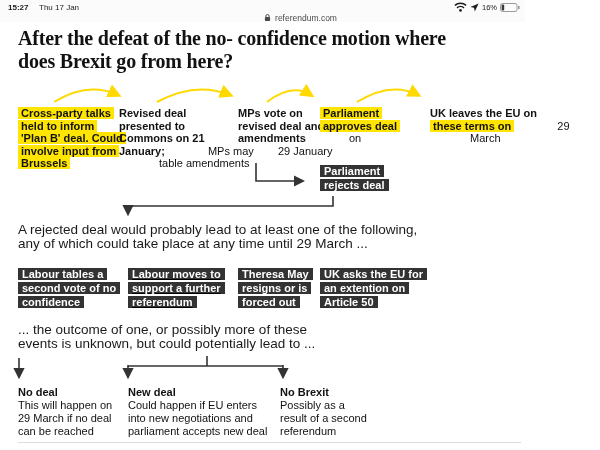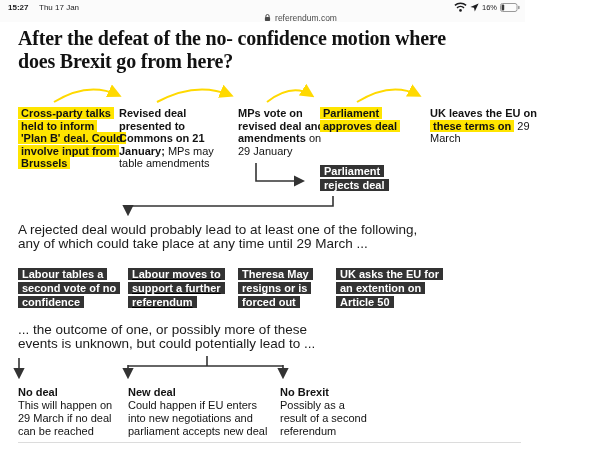--- a/index.html
+++ b/index.html
@@ -16,21 +16,21 @@
   .urlinner{display:inline-flex;align-items:center;gap:3px;font-size:8.5px;color:#4a4a4a;}
 
   
   .headline{position:absolute;left:18px;top:27px;width:470px;
             font-family:"Liberation Serif",serif;font-weight:700;
             font-size:20px;line-height:23px;color:#121212;letter-spacing:-0.2px;}
 
   
   .col{position:absolute;}
   .fl{font-size:11px;line-height:12.5px;font-weight:700;color:#121212;white-space:nowrap;}
-  .fl .reg, .reg{font-weight:400;}
+  .fl .reg, .reg{font-weight:400;padding-left:40px;}
   .hl{background:var(--y,#ffe500);padding:0 3px;margin-top:11px;}
   .dkl{font-size:11px;line-height:14px;font-weight:700;color:#ffffff;white-space:nowrap;}
   .dk{background:var(--d,#333333);padding:0 4px;}
 
   
   .para{position:absolute;font-family:Liberation Sans, sans-serif;font-size:13.5px;
         line-height:14px;color:#1a1a1a;white-space:nowrap;}
 
   
   .ot{font-size:11px;line-height:13px;font-weight:700;color:#121212;white-space:nowrap;}
@@ -160,21 +160,21 @@
   <div class="col" style="left:128px;top:267px;text-decoration:underline;">
     <div class="dkl"><span class="dk">Labour moves to</span></div>
     <div class="dkl"><span class="dk">support a further</span></div>
     <div class="dkl"><span class="dk">referendum</span></div>
   </div>
   <div class="col" style="left:238px;top:267px;">
     <div class="dkl"><span class="dk">Theresa May</span></div>
     <div class="dkl"><span class="dk">resigns or is</span></div>
     <div class="dkl"><span class="dk">forced out</span></div>
   </div>
-  <div class="col" style="left:336px;top:267px;">
+  <div class="col" style="left:320px;top:267px;">
     <div class="dkl"><span class="dk">UK asks the EU for</span></div>
     <div class="dkl"><span class="dk">an extention on</span></div>
     <div class="dkl"><span class="dk">Article 50</span></div>
   </div>
 
   <div class="para" style="left:18px;top:323px;">
     <div>... the outcome of one, or possibly more of these</div>
     <div>events is unknown, but could potentially lead to ...</div>
   </div>
 

